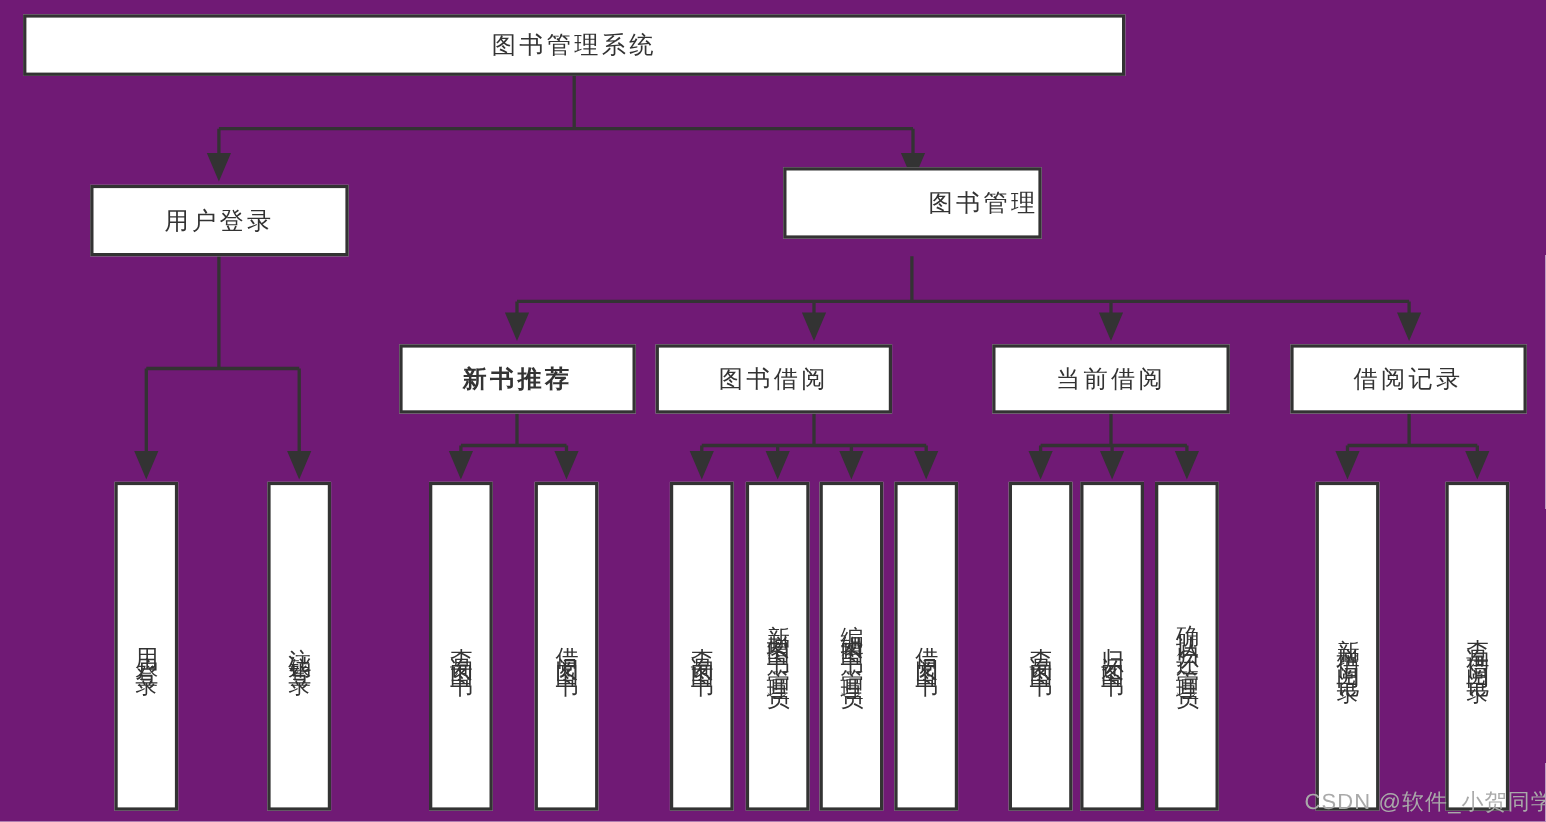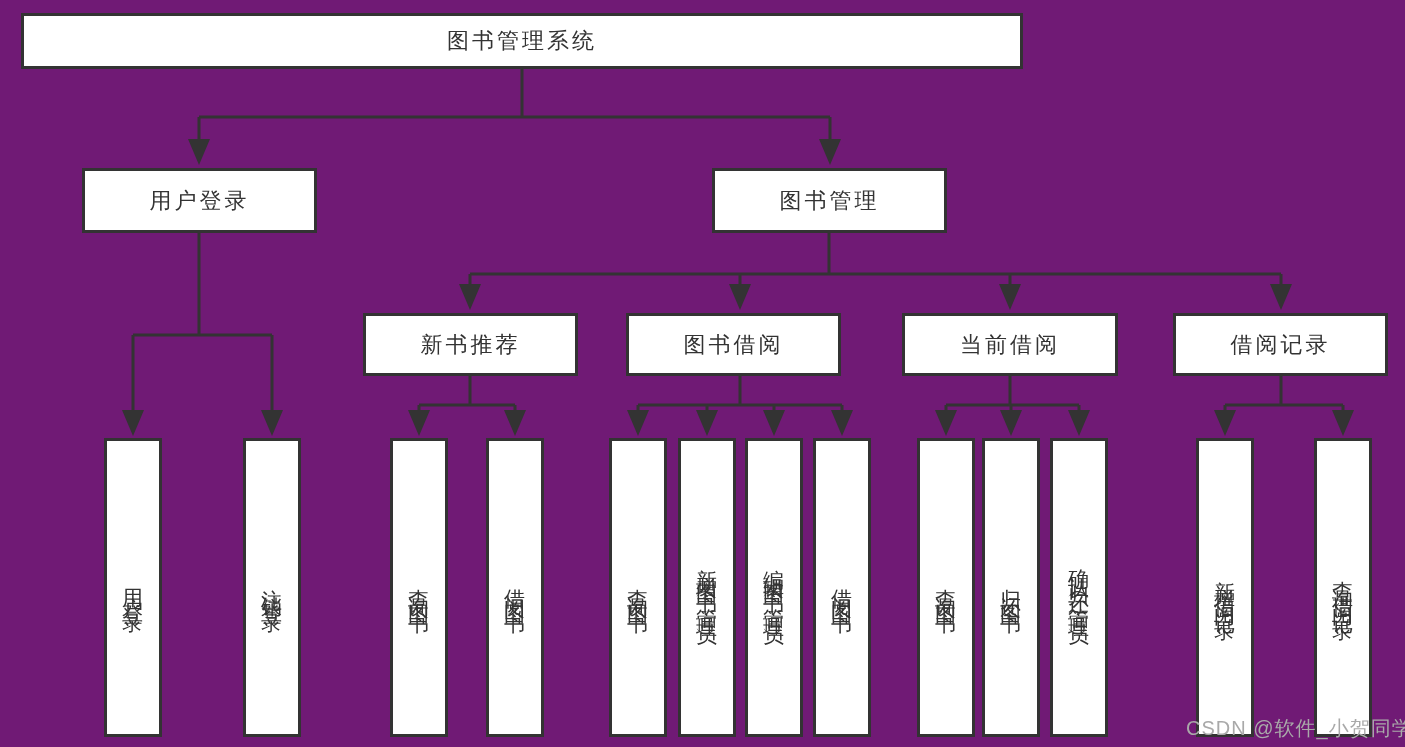--- a/index.html
+++ b/index.html
@@ -100,28 +100,28 @@
              M1332 410 L1354 410 L1343 436 Z" fill="#333333" stroke="none"></path>
   </svg>
 
   <div class="node" style="left:21px; top:13px; width:1002px; height:56px;">
     <span class="hlabel">图书管理系统</span>
   </div>
 
   <div class="node" style="left:82px; top:168px; width:235px; height:65px;">
     <span class="hlabel">用户登录</span>
   </div>
-  <div class="node" style="left:712px; top:168px; width:235px; height:65px;">
+  <div class="node" style="left:712px; top:152px; width:235px; height:65px;justify-content:flex-end;">
     <span class="hlabel">图书管理</span>
   </div>
 
-  <div class="node" style="left:363px; top:313px; width:215px; height:63px;">
+  <div class="node" style="left:363px; top:313px; width:215px; height:63px;font-weight:bold;">
     <span class="hlabel">新书推荐</span>
   </div>
-  <div class="node" style="left:626px; top:313px; width:215px; height:63px;">
+  <div class="node" style="left:596px; top:313px; width:215px; height:63px;">
     <span class="hlabel">图书借阅</span>
   </div>
   <div class="node" style="left:902px; top:313px; width:216px; height:63px;justify-content:center;">
     <span class="hlabel">当前借阅</span>
   </div>
   <div class="node" style="left:1173px; top:313px; width:215px; height:63px;">
     <span class="hlabel">借阅记录</span>
   </div>
 
   <div class="node leaf" style="left:104px;">

